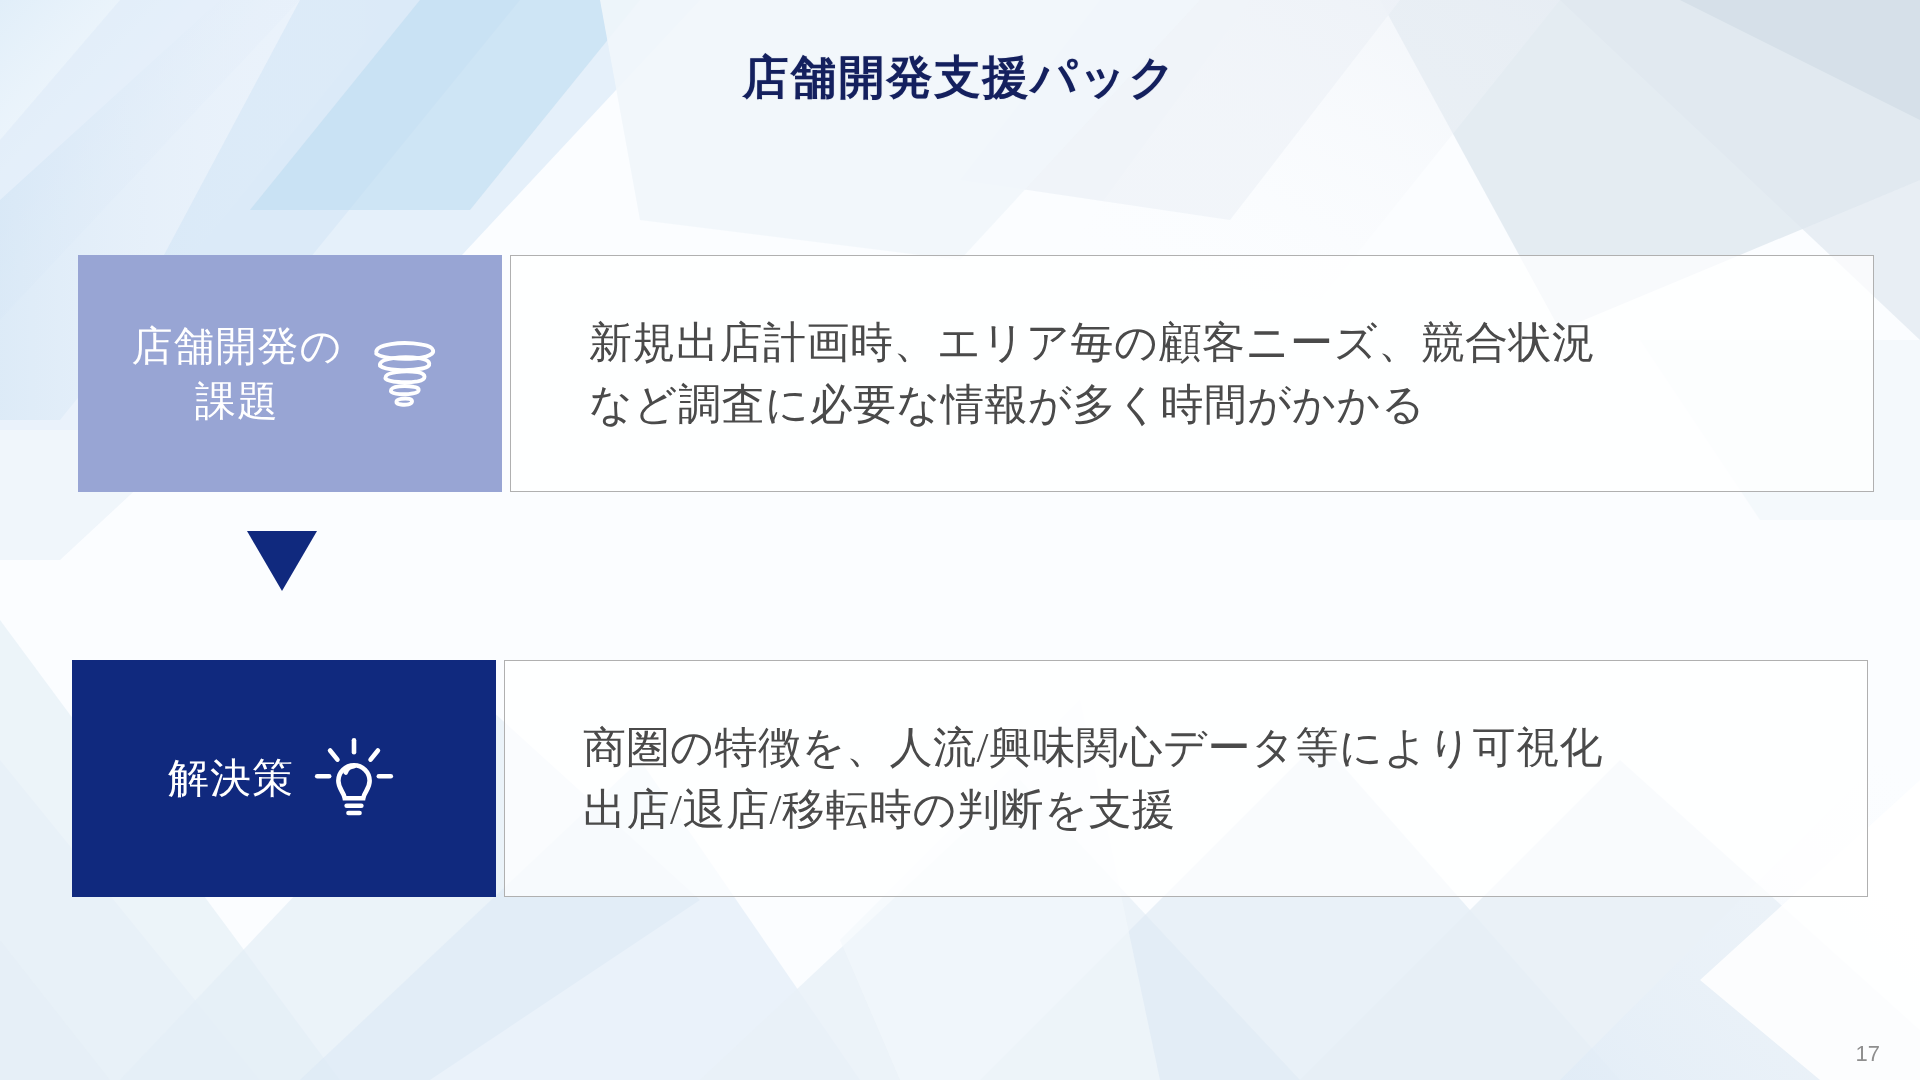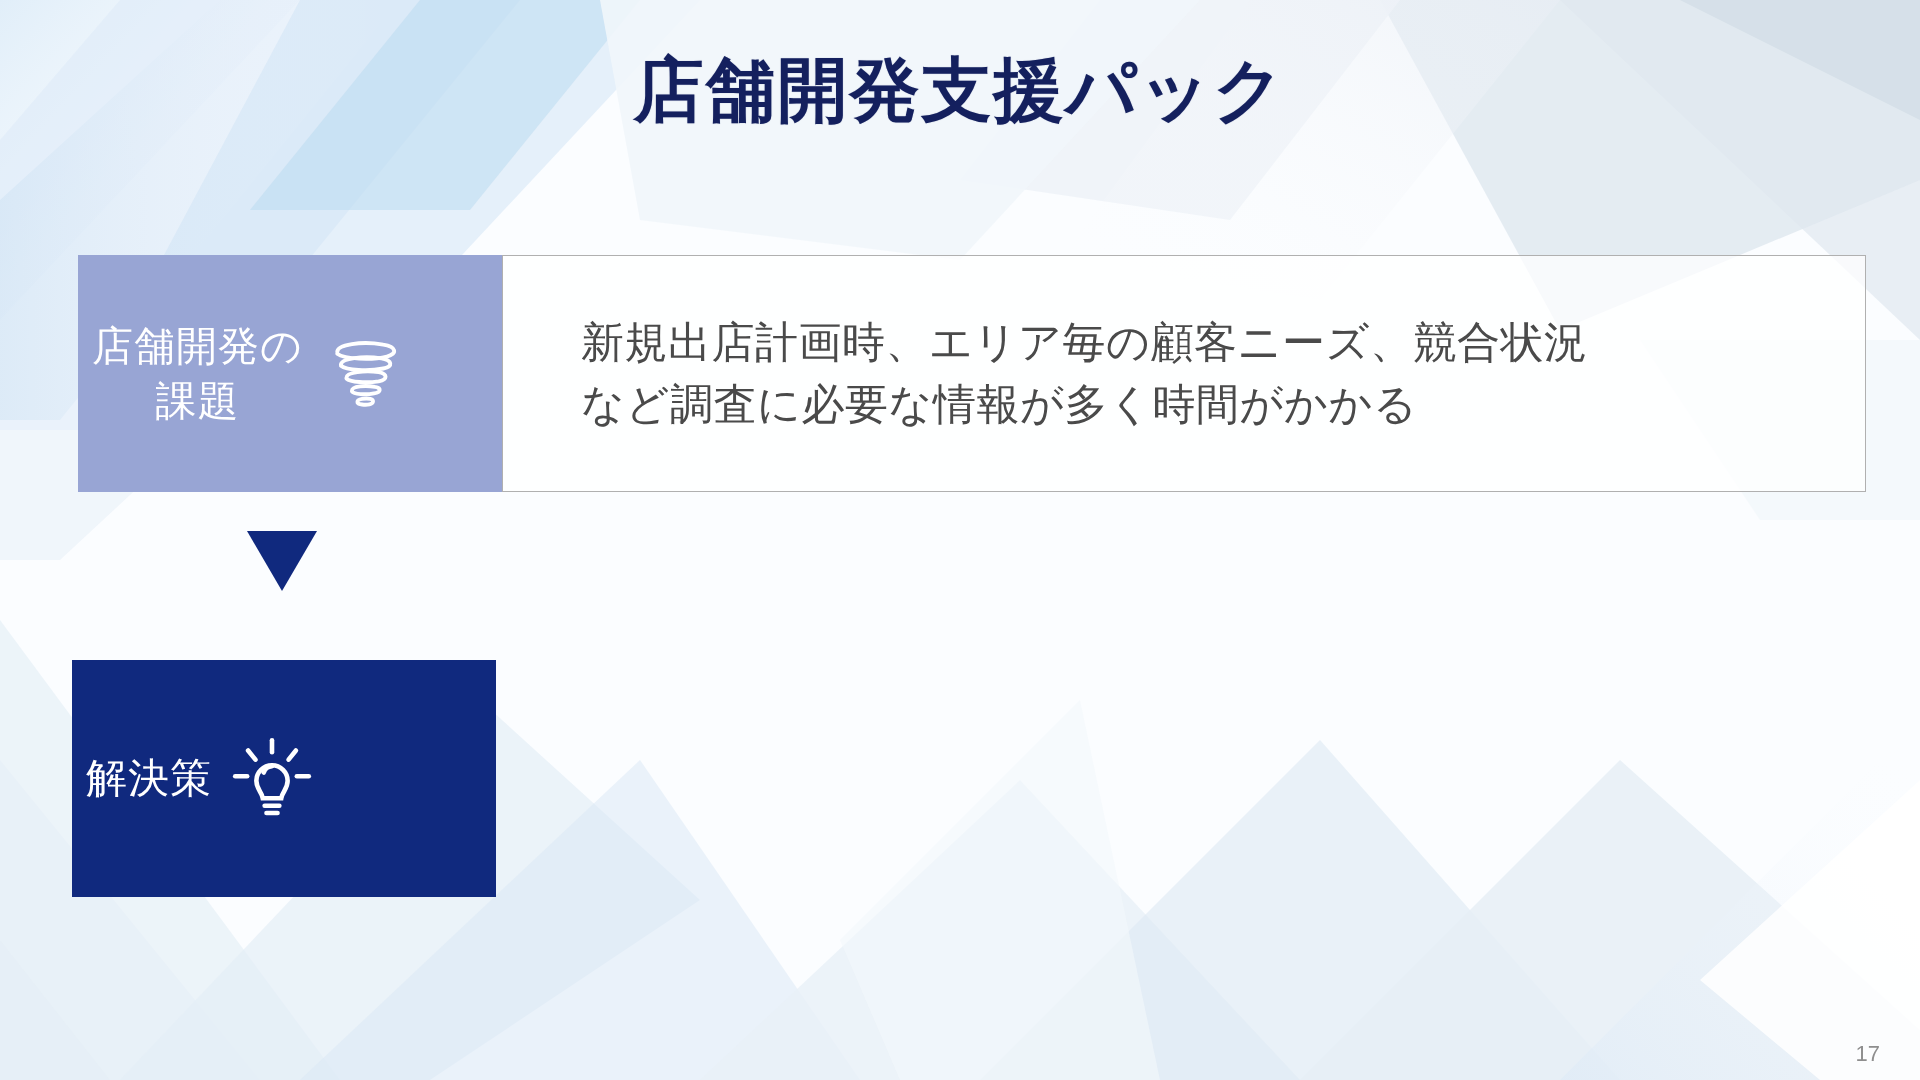--- a/index.html
+++ b/index.html
@@ -19,37 +19,38 @@
   
   .bg-layer{position:absolute;inset:0;overflow:hidden;pointer-events:none;}
   .bg-layer svg{position:absolute;top:0;left:0;width:1920px;height:1080px;display:block;}
 
   
   .title{
     position:absolute;
     left:0;right:0;top:52px;
     text-align:center;
     color:#14205e;
-    font-size:70px;
+    font-size:46px;
     line-height:1.12;
     letter-spacing:2px;
     font-weight:700;
     text-shadow:0 0 1px rgba(20,32,94,.35);
   }
 
   
   .row{position:absolute;display:flex;align-items:stretch;}
   .row-problem{left:78px;top:255px;}
   .row-solution{left:72px;top:660px;}
 
   .label-box{
     width:424px;
     height:237px;
     display:flex;
     align-items:center;
+    justify-content:center;
     gap:14px;
     box-sizing:border-box;
     padding:0 14px;
   }
   .label-box.problem{background:#98a5d4;}
   .label-box.solution{background:#10297e;}
 
   .label-text{
     color:#ffffff;
     font-size:41px;
@@ -59,20 +60,21 @@
     white-space:pre-line;
   }
   .label-icon{
     width:92px;height:92px;
     flex:0 0 auto;
     display:flex;align-items:center;justify-content:center;
   }
   .label-icon svg{display:block;}
 
   .content-box{
+    margin-left:8px;
     width:1364px;
     height:237px;
     box-sizing:border-box;
     border:1px solid #b0b0b0;
     background:rgba(255,255,255,.72);
     display:flex;
     align-items:center;
     padding-left:78px;
     padding-right:16px;
   }
@@ -205,17 +207,21 @@
 
             <path d="M33 52 a17 17 0 1 1 34 0 c0 9 -6 12 -7 19 h-20 c-1 -7 -7 -10 -7 -19 z"></path>
             <path d="M41 43 a10 10 0 0 1 9 -7"></path>
 
             <line x1="42" y1="79" x2="58" y2="79"></line>
             <line x1="44" y1="87" x2="56" y2="87"></line>
           </g>
         </svg>
       </div>
     </div>
+    <div class="content-box">
+      <div class="content-text">商圏の特徴を、人流/興味関心データ等により可視化
+出店/退店/移転時の判断を支援</div>
+    </div>
   </div>
 
   <div class="page-number">17</div>
 
 </div>
 
 </body></html>

